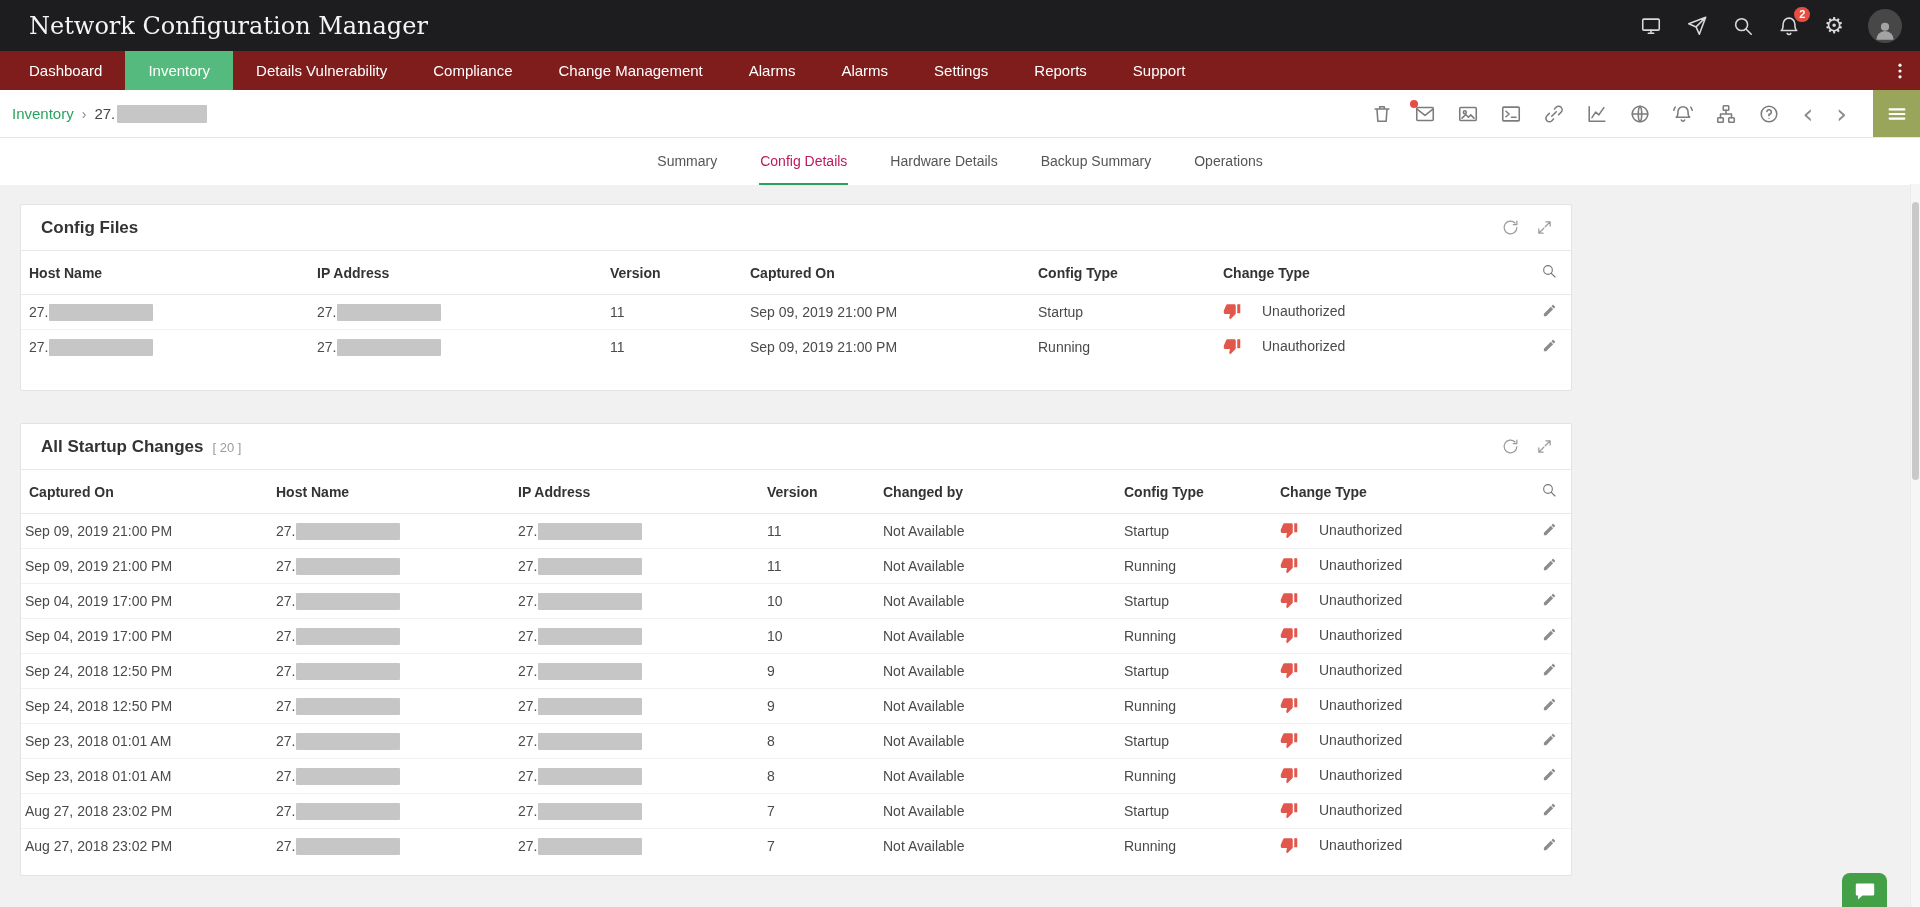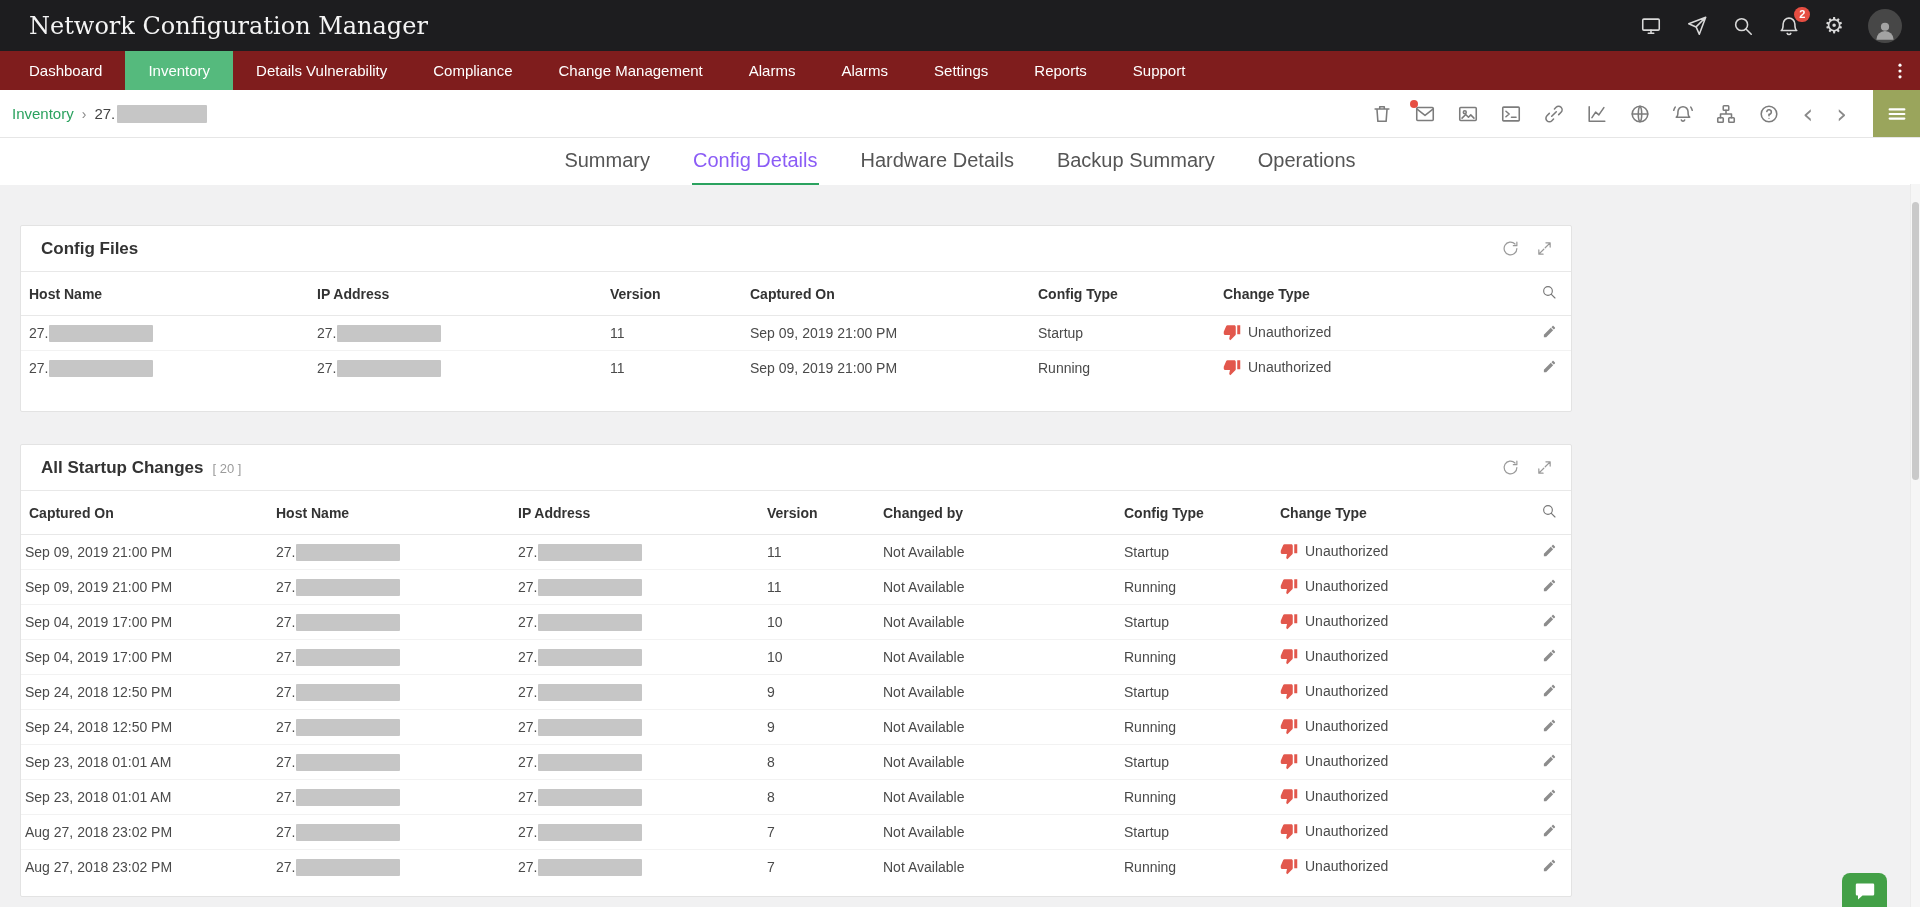--- a/index.html
+++ b/index.html
@@ -37,42 +37,42 @@
   .device-toolbar{display:flex;align-items:center;gap:21px;height:100%}
   .dt-icon{width:22px;height:22px;color:#7c7c7c;cursor:pointer;position:relative;display:inline-flex}
   .dt-icon svg{width:100%;height:100%}
   .mail-dot{position:absolute;top:-3px;left:-4px;width:8px;height:8px;border-radius:50%;background:#e64e42}
   .chevron{font-size:27px;color:#8a8a8a;line-height:20px;cursor:pointer;font-family:"DejaVu Sans",sans-serif;padding:0 1px}
   .hamburger-btn{width:47px;height:47px;background:#9aa55c;display:flex;align-items:center;justify-content:center;cursor:pointer;margin-left:4px;color:#fff}
   .hamburger-btn svg{width:22px;height:22px}
 
   
   .tabbar{height:47px;background:#fff;display:flex;justify-content:center;gap:41px}
-  .tab{display:flex;align-items:center;font-size:20px;color:#555;cursor:pointer;border-bottom:2px solid transparent;padding:0 1px;white-space:nowrap}
-  .tab.active{color:#8b5cf6;border-bottom-color:#2ba25f}
+  .tab{display:flex;align-items:center;font-size:14px;color:#555;cursor:pointer;border-bottom:2px solid transparent;padding:0 1px;white-space:nowrap}
+  .tab.active{color:#be185d;border-bottom-color:#2ba25f}
 
   
-  .content{padding:40px 0 0 20px}
+  .content{padding:19px 0 0 20px}
   .card{width:1550px;background:#fff;border:1px solid #e3e3e3;border-radius:2px;margin-bottom:32px}
   .card-head{height:45px;display:flex;align-items:center;justify-content:space-between;padding:0 18px 0 20px}
   .card-title{font-size:17px;font-weight:700;color:#333;display:flex;align-items:baseline}
   .card-count{font-size:13px;color:#9b9b9b;font-weight:400;margin-left:9px}
   .card-tools{display:flex;gap:17px;color:#999}
   .ct-icon{width:17px;height:17px;cursor:pointer;display:inline-flex}
   .ct-icon svg{width:100%;height:100%}
   table{width:100%;border-collapse:collapse;table-layout:fixed}
   th{font-size:14px;font-weight:700;color:#333;text-align:left;height:43px;border-top:1px solid #e8e8e8;border-bottom:1px solid #e8e8e8;padding:0 8px;white-space:nowrap}
   td{font-size:14px;color:#4a4a4a;height:34px;padding:0 8px;border-bottom:1px solid #f2f2f2;white-space:nowrap;overflow:hidden}
   tbody tr:last-child td{border-bottom:none}
   .th-search{text-align:right;padding-right:14px}
   .th-search .dt-icon{width:16px;height:16px;color:#777}
   .cell-act{text-align:right;padding-right:14px}
   .edit-icon{display:inline-flex;width:15px;height:15px;color:#8c8c8c;cursor:pointer}
   .edit-icon svg{width:100%;height:100%}
-  .change-type{display:inline-flex;align-items:center;gap:7px}
+  .change-type{display:inline-flex;align-items:center;gap:21px}
   .thumb-icon{width:18px;height:18px;color:#e2574c;display:inline-flex}
   .thumb-icon svg{width:100%;height:100%;fill:currentColor}
   .td-redact{width:104px;height:17px;vertical-align:-4px;margin-left:1px}
   .card-pad{height:26px}
   .card-pad-sm{height:12px}
 
   
   .scrollbar{position:absolute;top:184px;right:0;width:9px;bottom:0;background:#f6f6f6;border-left:1px solid #ebebeb}
   .scroll-thumb{position:absolute;top:18px;right:1px;width:7px;height:278px;background:#c9c9c9;border-radius:4px;cursor:pointer}
   .chat-fab{position:absolute;right:33px;bottom:-16px;width:45px;height:50px;background:#43a047;border:none;border-radius:8px;display:flex;align-items:flex-start;justify-content:center;cursor:pointer;padding-top:7px}

